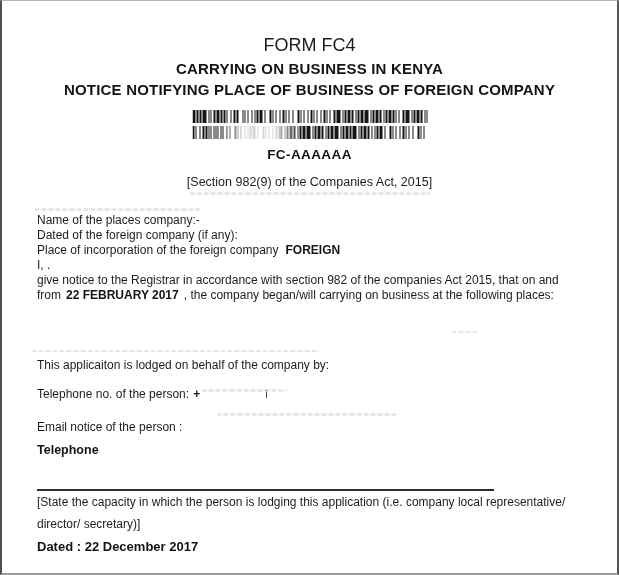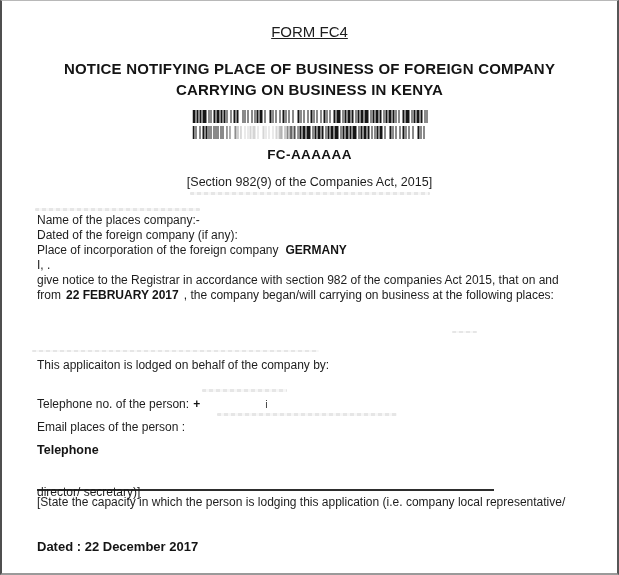--- a/index.html
+++ b/index.html
@@ -16,21 +16,21 @@
     color:#1d1d1d;
     overflow:hidden;
   }
   .abs{ position:absolute; }
   .center{ left:0; right:0; text-align:center; }
   .b{ font-weight:bold; color:#141414; }
   .line{ left:35px; font-size:12px; white-space:nowrap; }
   .gap{ margin-left:7px; }
   .gap2{ margin-left:5px; }
 
-  .form-number{ top:22px; font-size:15px;text-decoration:underline; }
+  .form-number{ top:34px; font-size:18px; }
   .title{ top:57px; font-size:15px; font-weight:bold; line-height:21px; letter-spacing:0.2px; color:#141414; }
   .refcode{ top:146px; font-size:13.5px; font-weight:bold; letter-spacing:0.4px; color:#141414; }
   .section-ref{ top:174px; font-size:12.5px; }
 
   .barcode{ top:109px; left:50%; transform:translateX(-50%);
     width:235px; height:30px; overflow:hidden; }
   .bc-row{ display:flex; height:13px; margin-bottom:3px; overflow:hidden; }
   .bar{ background:#161616; height:100%; flex:0 0 auto; }
   .gapb{ height:100%; flex:0 0 auto; }
   .bc-fade{ position:absolute; left:34px; top:15px; width:72px; height:15px;
@@ -45,22 +45,22 @@
   .tel-remnant{ margin-left:65px; font-size:11px; color:#444; }
   .footer-dated{ font-size:13px; }
   .signature{ font-size:12.5px; }
 </style>
 </head>
 <body>
 
 <div class="abs center form-number">FORM FC4</div>
 
 <div class="abs center title">
+  <div>CARRYING ON BUSINESS IN KENYA</div>
   <div>NOTICE NOTIFYING PLACE OF BUSINESS OF FOREIGN COMPANY</div>
-  <div>CARRYING ON BUSINESS IN KENYA</div>
 </div>
 
 <div class="abs barcode">
   <div class="bc-row">
       <span class="bar" style="width: 3px;"></span>
       <span class="gapb" style="width: 1px;"></span>
       <span class="bar" style="width: 2px;"></span>
       <span class="gapb" style="width: 1px;"></span>
       <span class="bar" style="width: 2px;"></span>
       <span class="gapb" style="width: 1px;"></span>
@@ -348,39 +348,39 @@
 <div class="abs ghost" style="left:30px; top:349px; width:287px; height:2px;"></div>
 <div class="abs ghost" style="left:450px; top:330px; width:25px; height:2px;"></div>
 <div class="abs ghost" style="left:200px; top:388px; width:85px;"></div>
 <div class="abs ghost" style="left:215px; top:412px; width:180px;"></div>
 
 <div class="abs line" style="top:212px">Name of the places company:-</div>
 
 <div class="abs line" style="top:227px">Dated of the foreign company (if any):</div>
 
 <div class="abs line" style="top:242px">
-  <span>Place of incorporation of the foreign company</span><span class="b gap">GERMANY</span>
+  <span>Place of incorporation of the foreign company</span><span class="b gap">FOREIGN</span>
 </div>
 
 <div class="abs line" style="top:257px">I, .</div>
 
 <div class="abs line" style="top:272px">give notice to the Registrar in accordance with section 982 of the companies Act 2015, that on and</div>
 
 <div class="abs line" style="top:287px">
   <span>from</span><span class="b gap2">22 FEBRUARY 2017</span><span class="gap2">, the company began/will carrying on business at the following places:</span>
 </div>
 
 <div class="abs line" style="top:357px">This applicaiton is lodged on behalf of the company by:</div>
 
-<div class="abs line" style="top:396px">
+<div class="abs line" style="top:386px">
   <span>Telephone no. of the person:</span><span class="b" style="margin-left:4px">+</span><span class="tel-remnant">i</span>
 </div>
 
-<div class="abs line" style="top:419px">Email places of the person :</div>
+<div class="abs line" style="top:419px">Email notice of the person :</div>
 
 <div class="abs line b signature" style="top:442px">Telephone</div>
 
 <div class="abs divider"></div>
 
 <div class="abs line" style="top:494px">[State the capacity in which the person is lodging this application (i.e. company local representative/</div>
-<div class="abs line" style="top:484px">director/ secretary)]</div>
+<div class="abs line" style="top:516px">director/ secretary)]</div>
 
 <div class="abs line b footer-dated" style="top:538px">Dated : 22 December 2017</div>
 
 </body></html>

